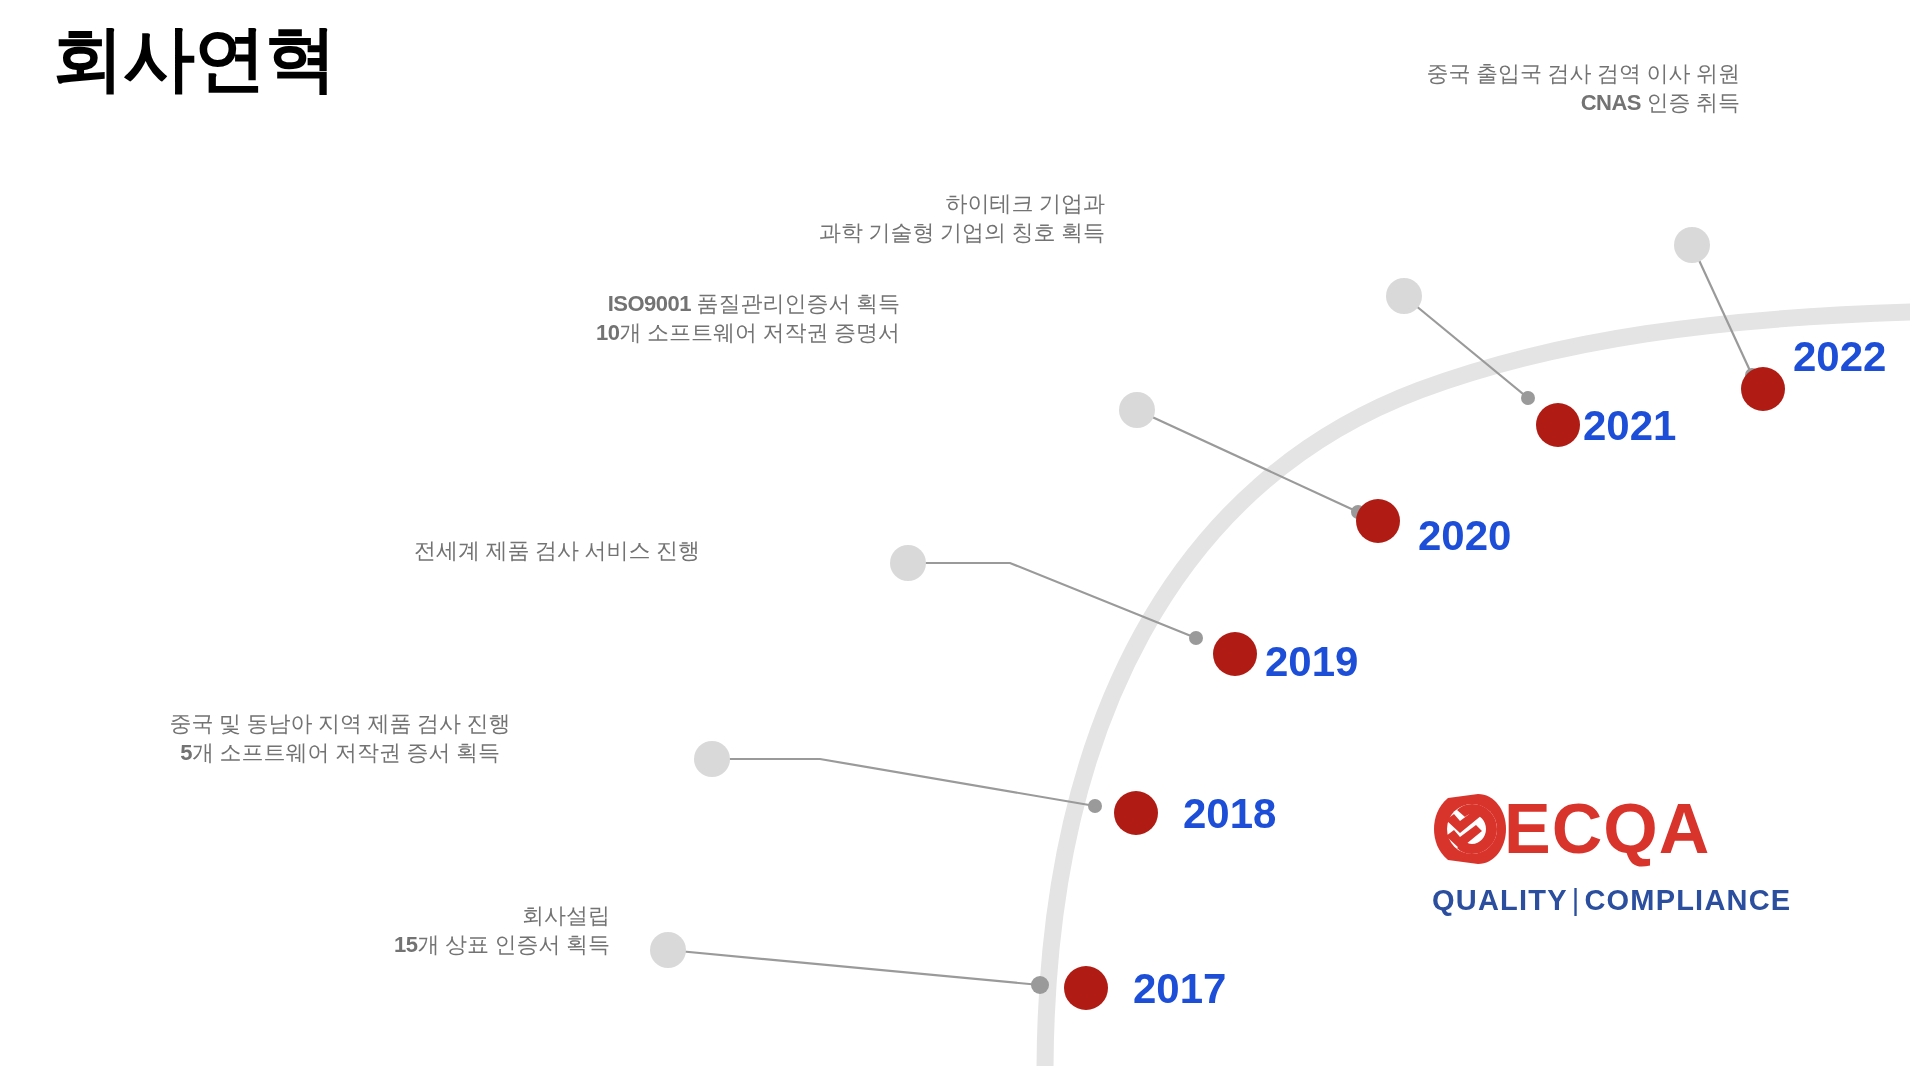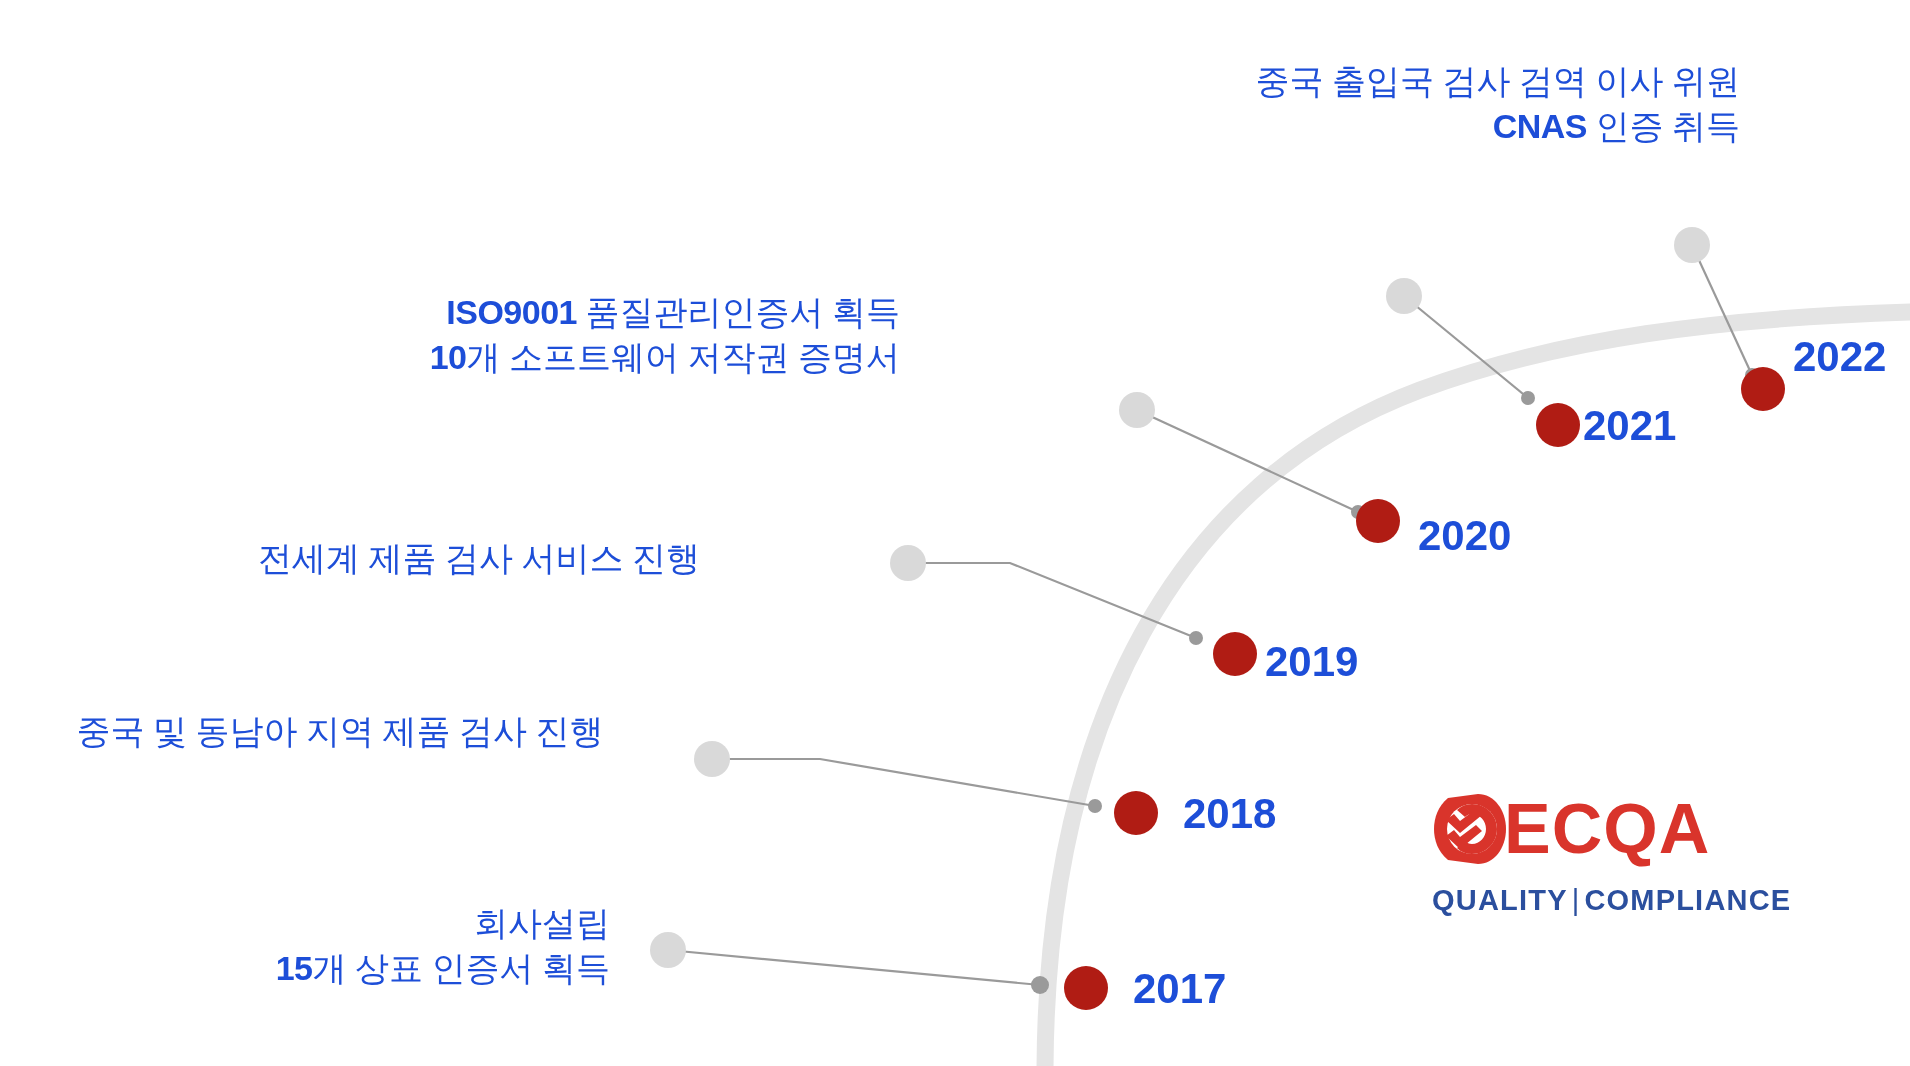--- a/index.html
+++ b/index.html
@@ -32,23 +32,23 @@
     font-weight: bold;
     font-size: 72px;
     line-height: 1.02;
     color: #000000;
     letter-spacing: -1px;
     white-space: nowrap;
   }
   .event-label {
     position: absolute;
     font-family: "Liberation Serif", "DejaVu Serif", serif;
-    font-size: 34px;
+    font-size: 22px;
     line-height: 1.30;
-    color: #1d4ed8;
+    color: #737373;
     white-space: nowrap;
   }
   .event-label .ln {
     display: block;
   }
   .event-label.align-right {
     text-align: right;
   }
   .event-label.align-center {
     text-align: center;
@@ -107,20 +107,21 @@
     color: #2b4f9e;
     font-weight: normal;
     padding: 0 4px;
   }
 </style>
 </head>
 <body>
 
 <div id="stage">
 
+  <div class="page-title">회사연혁</div>
 
   <svg id="timeline-svg" viewBox="0 0 1910 1066">
 
     <path d="M 1045 1075 C 1045 720 1180 480 1420 390 C 1560 338 1720 318 1910 312" fill="none" stroke="#e4e4e4" stroke-width="17" stroke-linecap="round"></path>
 
     <polyline points="668,950 1040,985" fill="none" stroke="#9a9a9a" stroke-width="2.2"></polyline>
 
     <polyline points="712,759 820,759 1095,806" fill="none" stroke="#9a9a9a" stroke-width="2.2"></polyline>
 
     <polyline points="908,563 1010,563 1196,638" fill="none" stroke="#9a9a9a" stroke-width="2.2"></polyline>
@@ -151,32 +152,37 @@
     <circle cx="1378" cy="521" r="22" fill="#b01c14"></circle>
     <circle cx="1558" cy="425" r="22" fill="#b01c14"></circle>
     <circle cx="1763" cy="389" r="22" fill="#b01c14"></circle>
   </svg>
 
   <div class="event-label align-right" style="left:880px; top:60px; width:860px;">
     <span class="ln">중국 출입국 검사 검역 이사 위원</span>
     <span class="ln"><b>CNAS</b><span> 인증 취득</span></span>
   </div>
 
+  <div class="event-label align-right" style="left:560px; top:190px; width:545px;">
+    <span class="ln">하이테크 기업과</span>
+    <span class="ln">과학 기술형 기업의 칭호 획득</span>
+  </div>
 
   <div class="event-label align-right" style="left:380px; top:290px; width:520px;">
     <span class="ln"><b>ISO9001</b><span> 품질관리인증서 획득</span></span>
     <span class="ln"><b>10</b><span>개 소프트웨어 저작권 증명서</span></span>
   </div>
 
   <div class="event-label align-right" style="left:190px; top:537px; width:510px;">
     <span class="ln">전세계 제품 검사 서비스 진행</span>
   </div>
 
   <div class="event-label align-center" style="left:20px; top:710px; width:640px;">
     <span class="ln">중국 및 동남아 지역 제품 검사 진행</span>
+    <span class="ln"><b>5</b><span>개 소프트웨어 저작권 증서  획득</span></span>
   </div>
 
   <div class="event-label align-right" style="left:150px; top:902px; width:460px;">
     <span class="ln">회사설립</span>
     <span class="ln"><b>15</b><span>개 상표 인증서 획득</span></span>
   </div>
 
   <div class="year-label" style="left:1133px; top:965px;">2017</div>
   <div class="year-label" style="left:1183px; top:790px;">2018</div>
   <div class="year-label" style="left:1265px; top:638px;">2019</div>

